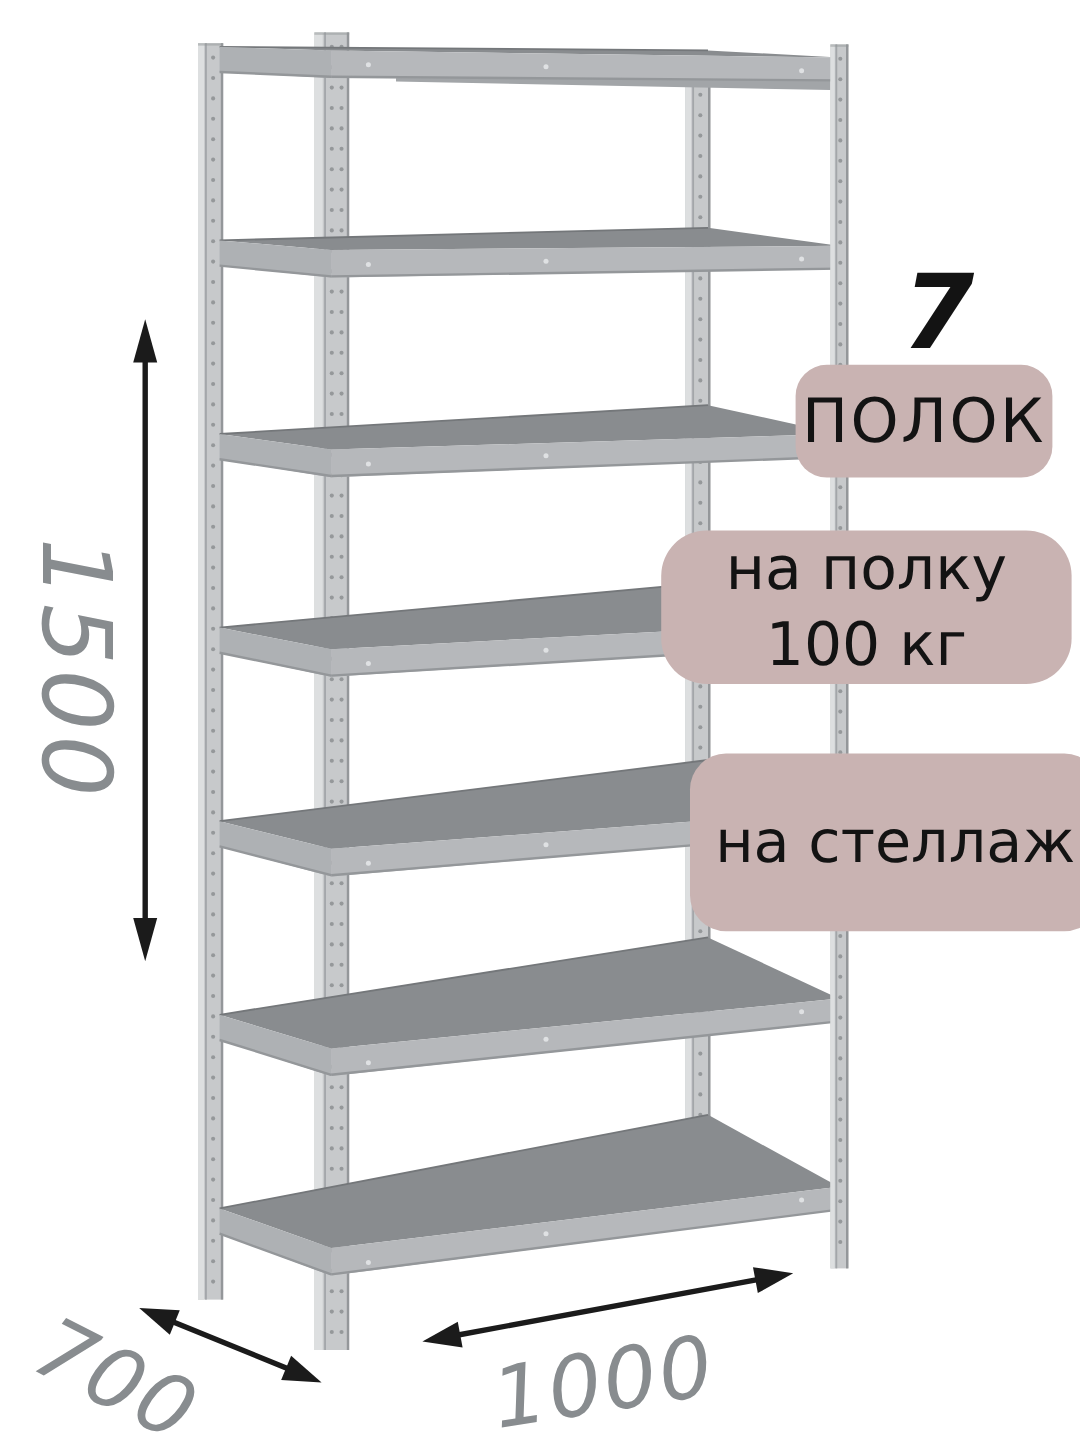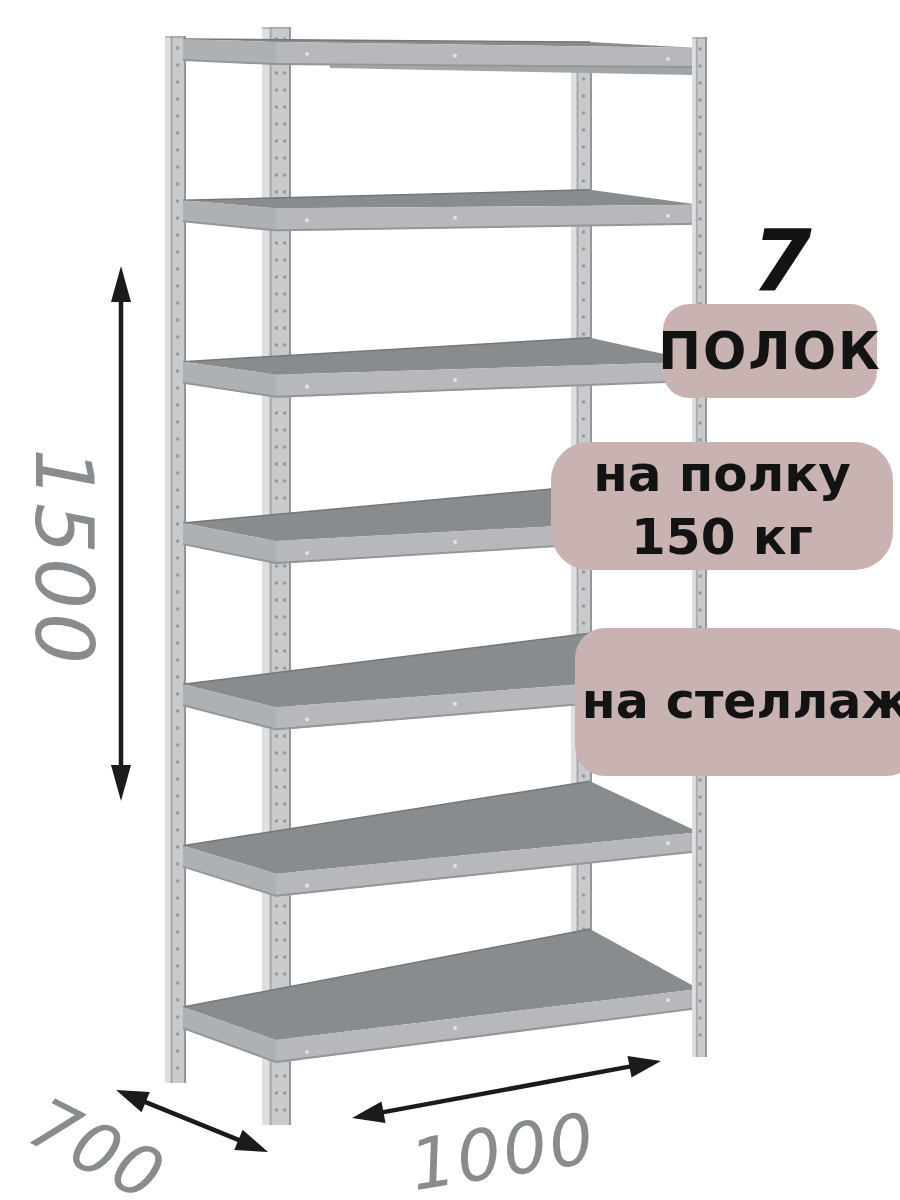--- a/index.html
+++ b/index.html
@@ -13,21 +13,21 @@
   #dim-height{left:63px;top:558px;font-size:80px;letter-spacing:4px;
               transform:translate(-50%,-50%) rotate(90deg);}
   #dim-depth{left:97px;top:1150px;font-size:70px;letter-spacing:2px;
              transform:translate(-50%,-50%) rotate(27deg);}
   #dim-width{left:503px;top:1152px;font-size:70px;letter-spacing:2px;
              transform:translate(-50%,-50%) rotate(-9deg);}
   #count-number{position:absolute;left:732px;top:218px;width:100px;text-align:center;
                 font-size:86px;font-weight:bold;font-style:italic;line-height:1;
                 color:var(--badge-text,#131313);}
   .badge{position:absolute;background:var(--badge-bg,#c9b3b2);color:var(--badge-text,#131313);
-         font-weight:bold;display:flex;flex-direction:column;align-items:center;
+         font-weight:normal;display:flex;flex-direction:column;align-items:center;
          justify-content:center;text-align:center;font-family:"DejaVu Sans",sans-serif;}
   #badge-count{left:663px;top:304px;width:214px;height:94px;border-radius:26px;
                font-size:51px;letter-spacing:2px;}
   #badge-shelf{left:551px;top:442px;width:342px;height:128px;border-radius:38px;
                font-size:50px;line-height:1.26;}
   #badge-rack{left:551px;top:628px;width:342px;height:148px;border-radius:30px;
               font-size:49px;line-height:1.26;margin-left:24px;}
 </style>
 </head>
 <body>
@@ -472,20 +472,20 @@
   <div class="dim" id="dim-width">1000</div>
 
   <div id="count-number">7</div>
 
   <div class="badge" id="badge-count">
     <span>ПОЛОК</span>
   </div>
 
   <div class="badge" id="badge-shelf">
     <span>на полку</span>
-    <span>150 кг</span>
+    <span>100 кг</span>
   </div>
 
   <div class="badge" id="badge-rack">
     <span>на стеллаж</span>
   </div>
 
 </div>
 
 </body></html>

